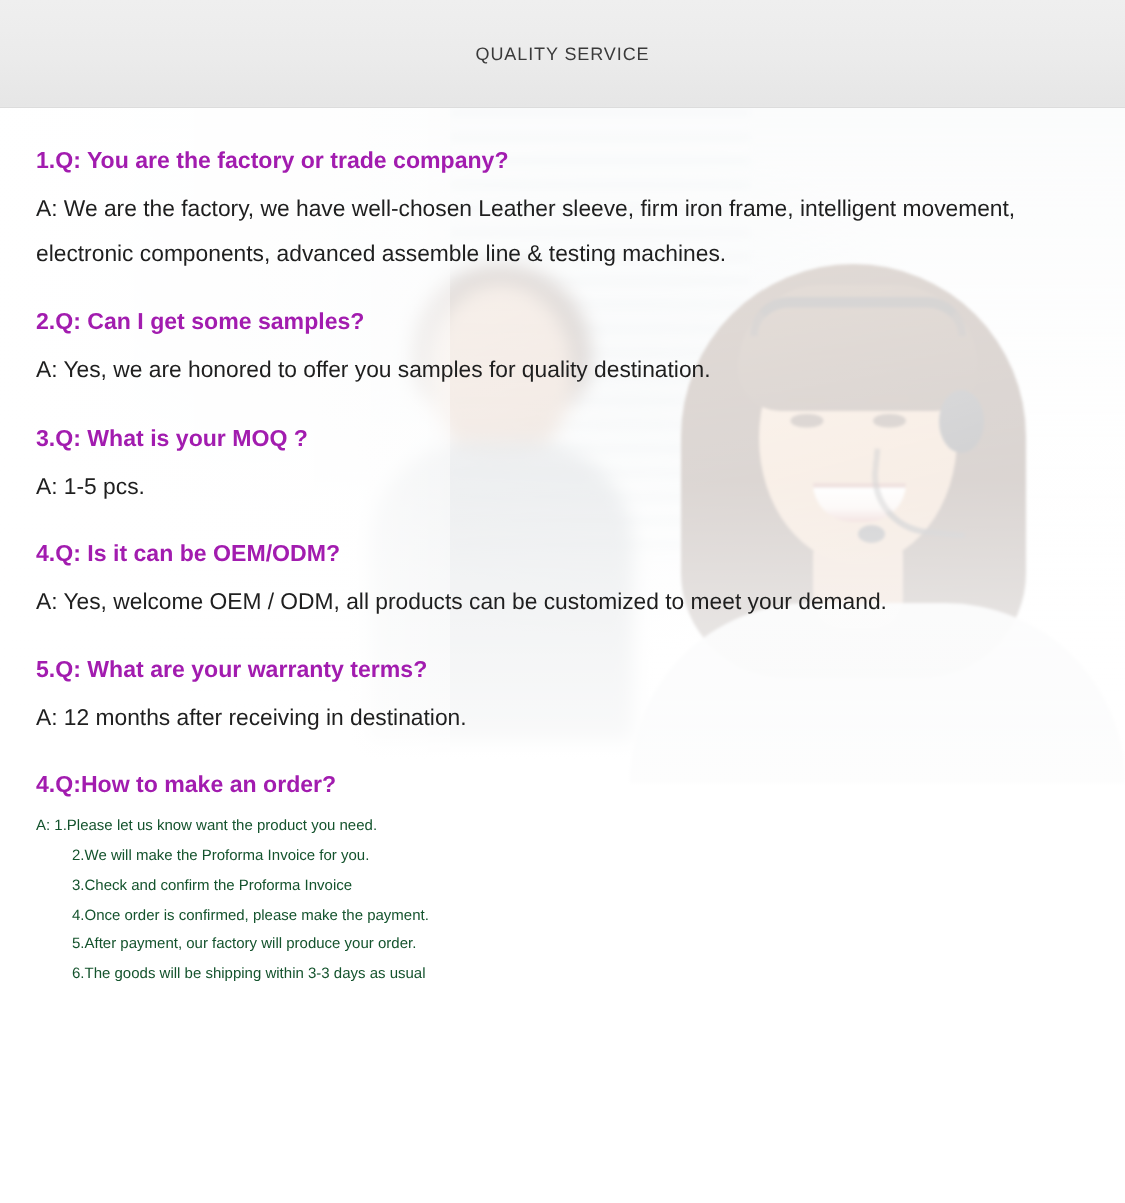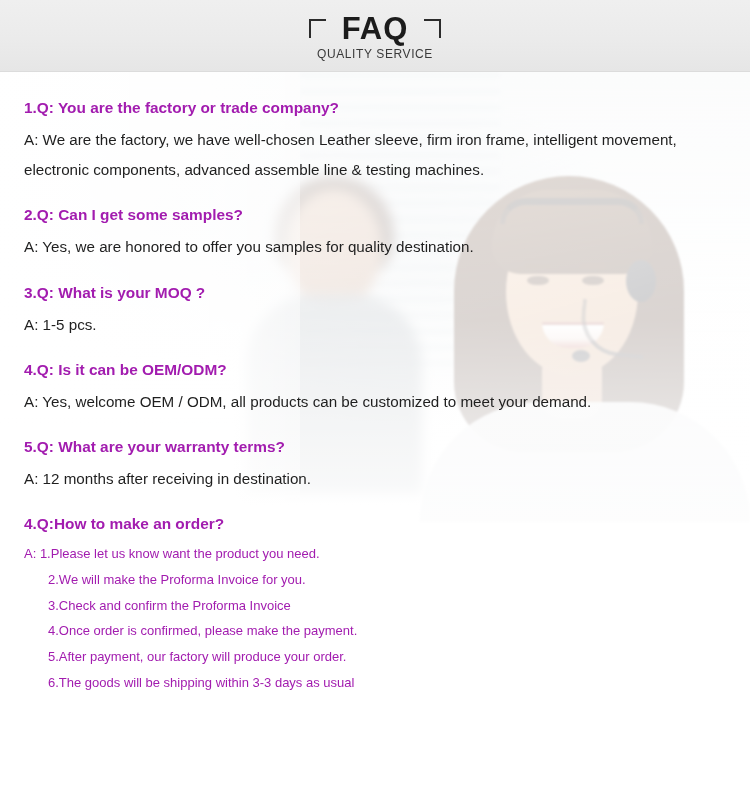--- a/index.html
+++ b/index.html
@@ -224,22 +224,22 @@
     font-size: 15.2px;
     color: #1f1f1f;
     line-height: 1.98;
   }
   .steps {
     margin: 0;
     padding: 0;
     list-style: none;
   }
   .steps li {
-    font-size: 13px;
-    color: #a21caf;
+    font-size: 10px;
+    color: #14532d;
     line-height: 1.98;
     padding-left: 24px;
   }
   .steps li.first {
     padding-left: 0;
   }
 </style>
 </head>
 <body>
 
@@ -267,25 +267,20 @@
       <div class="boom"></div>
       <div class="mic"></div>
       <div class="shoulders"></div>
     </div>
   </div>
   <div class="wash"></div>
   <div class="wash-left"></div>
 </div>
 
 <div class="header">
-  <div class="title-row">
-    <span class="bracket left"></span>
-    <span class="faq-title">FAQ</span>
-    <span class="bracket right"></span>
-  </div>
   <div class="subtitle">QUALITY SERVICE</div>
 </div>
 
 <div class="content">
 
   <div class="qa-block">
     <div class="question">1.Q: You are the factory or trade company?</div>
     <div class="answer">A: We are the factory, we have well-chosen Leather sleeve, firm iron frame, intelligent movement, electronic components, advanced assemble line &amp; testing machines.</div>
   </div>
 

